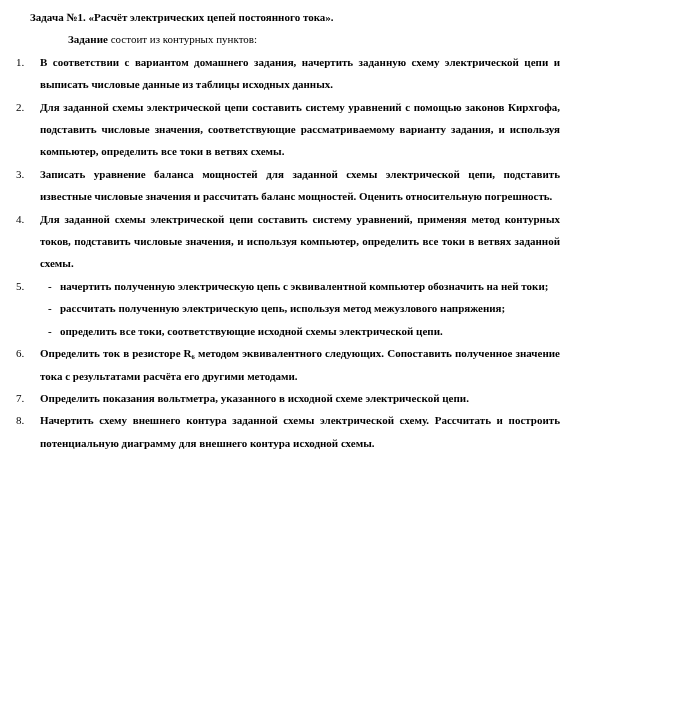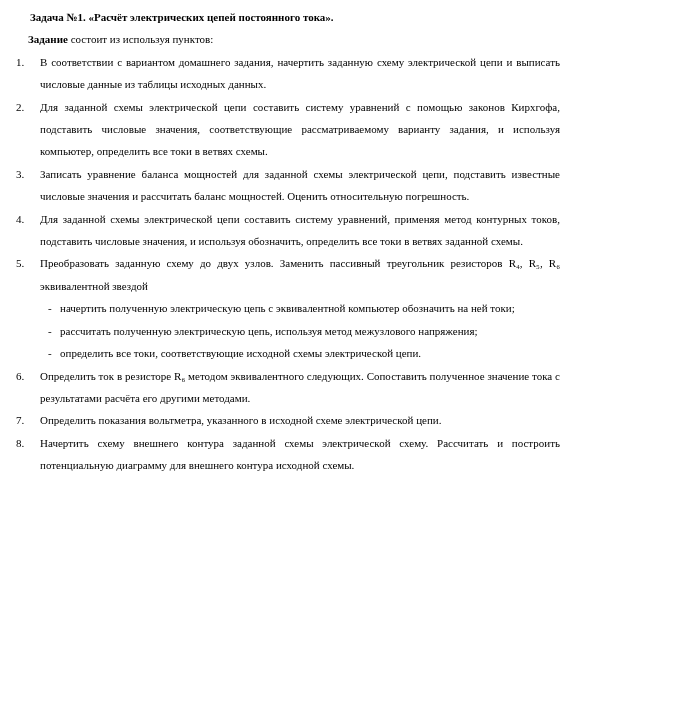--- a/index.html
+++ b/index.html
@@ -26,32 +26,34 @@
   }
   .title {
     font-weight: bold;
     padding-left: 16px;
   }
   .intro {
     padding-left: 14px;
   }
   .intro .lead {
     font-weight: bold;
+    margin-left: 40px;
   }
   .item {
     display: flex;
   }
   .num {
     flex: 0 0 26px;
     padding-left: 2px;
     box-sizing: border-box;
   }
   .item-body {
     flex: 1;
     min-width: 0;
+    font-weight: bold;
   }
   .body-text {
     text-align: justify;
   }
   .subitems {
     padding-left: 8px;
   }
   .subitem {
     display: flex;
   }
@@ -64,48 +66,47 @@
     text-align: justify;
   }
 </style>
 </head>
 <body>
 
 <div class="page">
 
   <div class="title">Задача №1. «Расчёт электрических цепей постоянного тока».</div>
 
-  <div class="intro"><span class="lead">Задание</span><span> состоит из используя пунктов:</span></div>
+  <div class="intro"><span class="lead">Задание</span><span> состоит из контурных пунктов:</span></div>
 
   <div class="list">
 
     <div class="item">
       <span class="num">1.</span>
       <div class="item-body body-text">В соответствии с вариантом домашнего задания, начертить заданную схему электрической цепи и выписать числовые данные из таблицы исходных данных.</div>
     </div>
 
     <div class="item">
       <span class="num">2.</span>
       <div class="item-body body-text">Для заданной схемы электрической цепи составить систему уравнений с помощью законов Кирхгофа, подставить числовые значения, соответствующие рассматриваемому варианту задания, и используя компьютер, определить все токи в ветвях схемы.</div>
     </div>
 
     <div class="item">
       <span class="num">3.</span>
       <div class="item-body body-text">Записать уравнение баланса мощностей для заданной схемы электрической цепи, подставить известные числовые значения и рассчитать баланс мощностей. Оценить относительную погрешность.</div>
     </div>
 
     <div class="item">
       <span class="num">4.</span>
-      <div class="item-body body-text">Для заданной схемы электрической цепи составить систему уравнений, применяя метод контурных токов, подставить числовые значения, и используя обозначить, определить все токи в ветвях заданной схемы.</div>
+      <div class="item-body body-text">Для заданной схемы электрической цепи составить систему уравнений, применяя метод контурных токов, подставить числовые значения, и используя компьютер, определить все токи в ветвях заданной схемы.</div>
     </div>
 
     <div class="item">
       <span class="num">5.</span>
       <div class="item-body">
-        <div class="body-text">Преобразовать заданную схему до двух узлов. Заменить пассивный треугольник резисторов R₄, R₅, R₆ эквивалентной звездой</div>
         <div class="subitems">
           <div class="subitem">
             <span class="dash">-</span>
             <div class="sub-text">начертить полученную электрическую цепь с эквивалентной компьютер обозначить на ней токи;</div>
           </div>
           <div class="subitem">
             <span class="dash">-</span>
             <div class="sub-text">рассчитать полученную электрическую цепь, используя метод межузлового напряжения;</div>
           </div>
           <div class="subitem">

